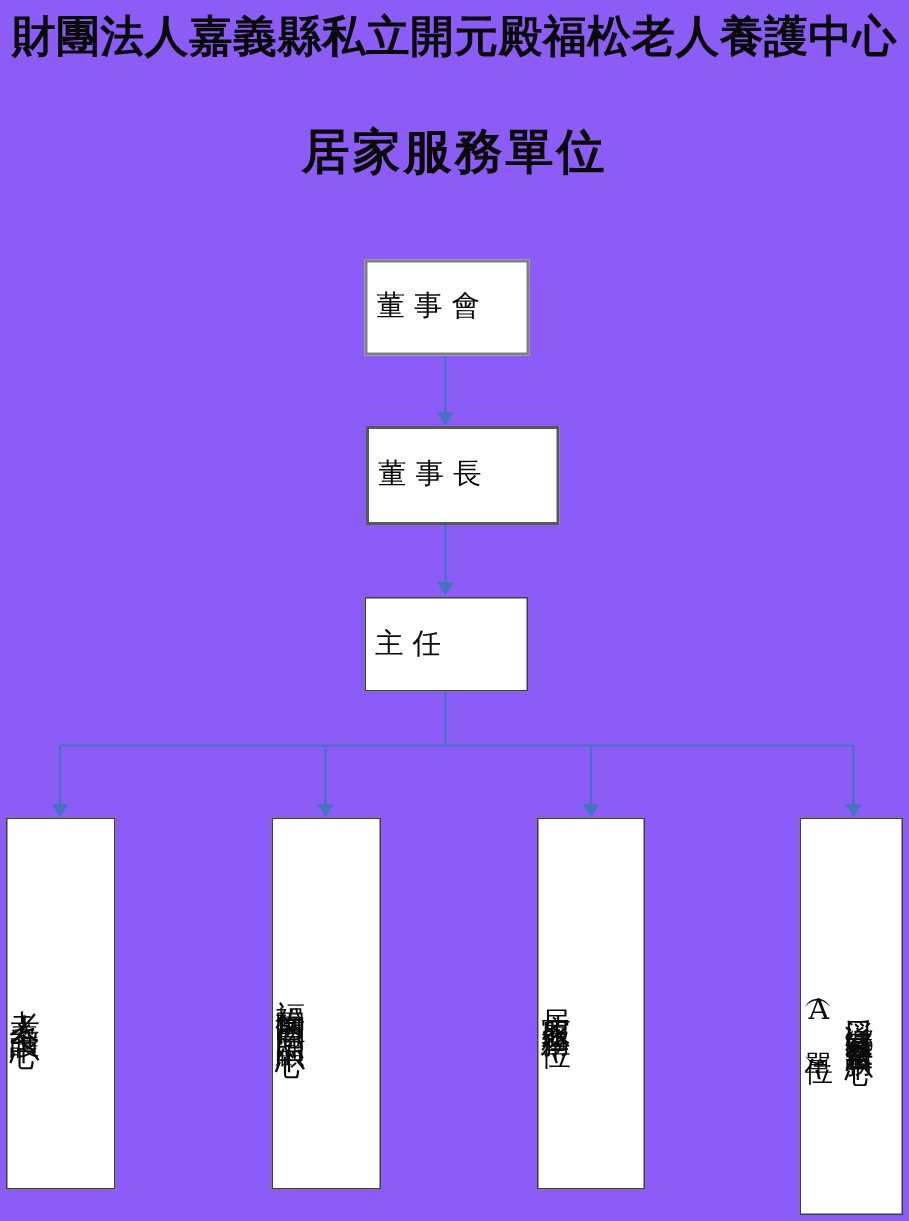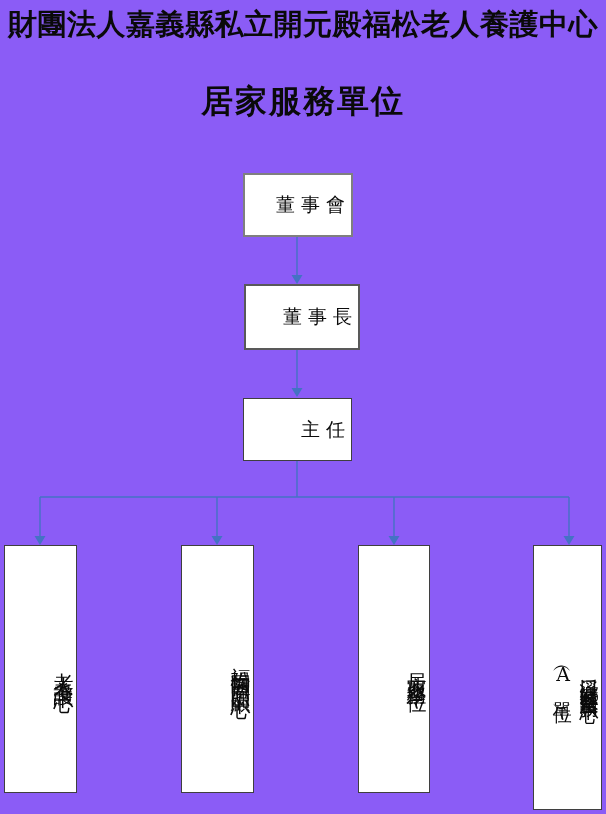--- a/index.html
+++ b/index.html
@@ -16,27 +16,27 @@
     text-align:center;font-size:29px;font-weight:bold;
     letter-spacing:0.5px;white-space:nowrap;
   }
   .subtitle{
     position:absolute;top:80px;left:0;width:606px;
     text-align:center;font-size:32px;font-weight:bold;
     letter-spacing:2px;
   }
   .box{
     position:absolute;background:#ffffff;box-sizing:border-box;
-    display:flex;align-items:center;justify-content:flex-end;
+    display:flex;align-items:center;justify-content:flex-start;
     line-height:1.15;
   }
   
   .box-h{font-size:19px;letter-spacing:6px;padding-left:6px;}
   .box-board   {left:243px;top:173px;width:110px;height:64px;border:2.5px solid #7f7f7f;}
-  .box-chair   {left:244px;top:284px;width:116px;height:66px;border:2px   solid #595959;}
+  .box-chair   {left:244px;top:284px;width:129px;height:66px;border:2px   solid #595959;}
   .box-director{left:243px;top:398px;width:109px;height:63px;border:1.5px solid #3f3f3f;}
   
   .box-v{
     border:1.5px solid #3f3f3f;
     font-size:20px;
   }
   .vcol{
     writing-mode:vertical-rl;
     text-orientation:upright;
     text-align:center;

